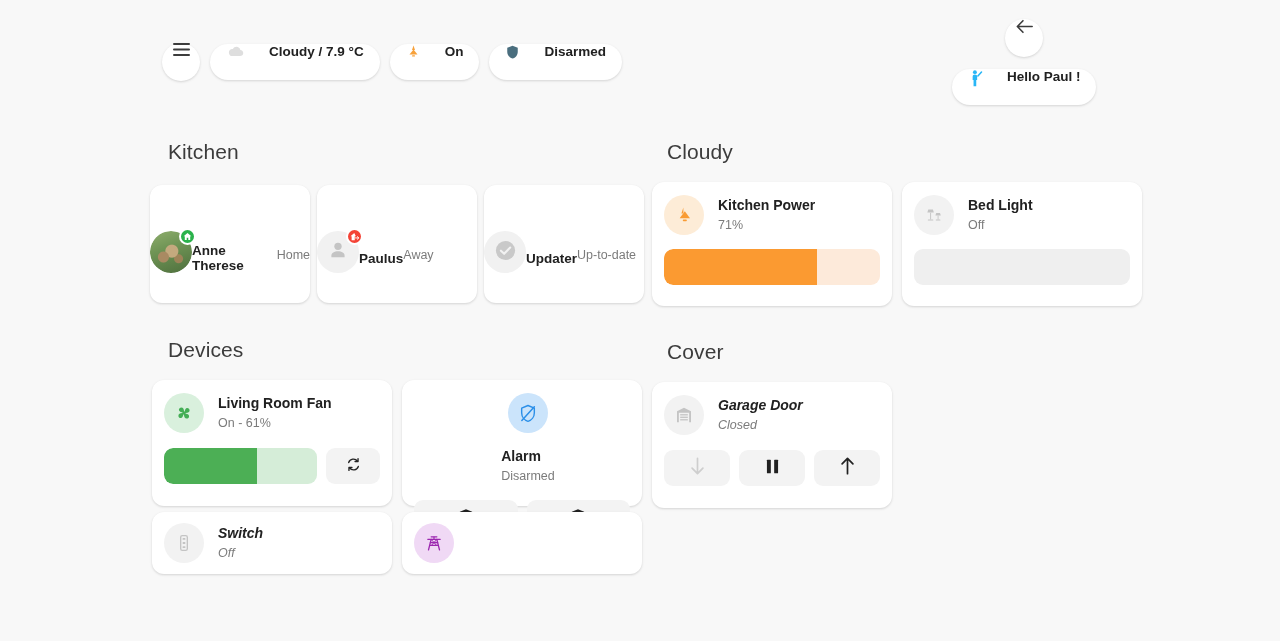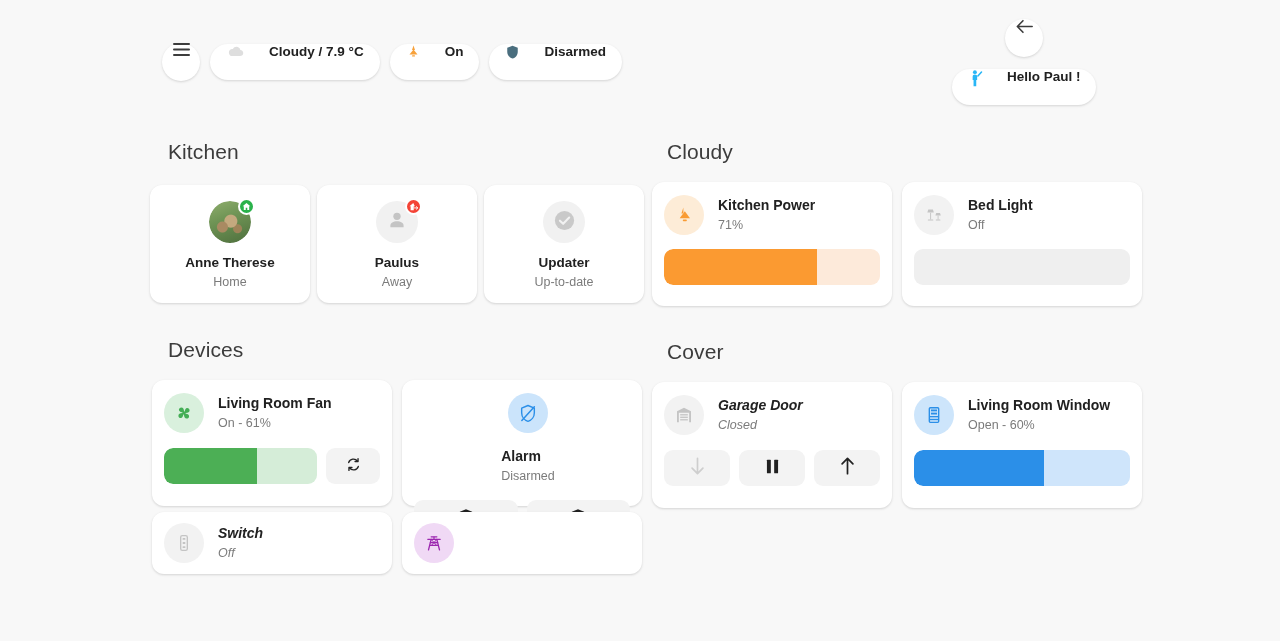--- a/index.html
+++ b/index.html
@@ -96,21 +96,20 @@
     line-height: 1.45;
     margin-top: 1px;
     white-space: nowrap;
   }
 
   
   .person-card {
     width: 160px;
     height: 118px;
     display: flex;
-    flex-direction: column;
     align-items: center;
     padding-top: 16px;
   }
   .avatar-wrap { position: relative; width: 42px; height: 42px; }
   .avatar-circle {
     width: 42px; height: 42px; border-radius: 50%;
     background: #f1f1f1;
     display: flex; align-items: center; justify-content: center;
     overflow: hidden;
   }
@@ -472,34 +471,14 @@
       <div class="icon-btn" style="flex:1;">
         <span>
           <svg width="15" height="18" viewBox="0 0 16 20">
             <path d="M8 18.6V2M2 7.6 8 1.6l6 6" stroke="#212121" stroke-width="1.9" fill="none" stroke-linecap="round" stroke-linejoin="round"></path>
           </svg>
         </span>
       </div>
     </div>
   </div>
 
-  <div class="card" style="left:902px; top:382px; width:240px; height:126px;">
-    <div class="card-head" style="padding:13px 0 0 12px;">
-      <div class="badge-icon" style="background:#cde5fb;">
-        <svg width="20" height="20" viewBox="0 0 24 24">
-          <rect x="6.4" y="3.2" width="11.2" height="17.6" rx="1.2" stroke="#2b8fe8" stroke-width="1.7" fill="none"></rect>
-          <rect x="8.4" y="5.4" width="7.2" height="2.2" fill="#2b8fe8"></rect>
-          <rect x="8.4" y="9.2" width="7.2" height="2.2" fill="#2b8fe8"></rect>
-          <rect x="6.8" y="13.2" width="10.4" height="1.6" fill="#2b8fe8"></rect>
-          <rect x="6.8" y="16.6" width="10.4" height="1.6" fill="#2b8fe8"></rect>
-        </svg>
-      </div>
-      <div>
-        <div class="card-name">Living Room Window</div>
-        <div class="card-state">Open - 60%</div>
-      </div>
-    </div>
-    <div class="slider" style="margin:15px 12px 0 12px; background:#cfe5fb;">
-      <div class="slider-fill" id="window-fill" style="background: rgb(43, 143, 232); width: 60%;"></div>
-    </div>
-  </div>
 
 </div>
 
 </body></html>

